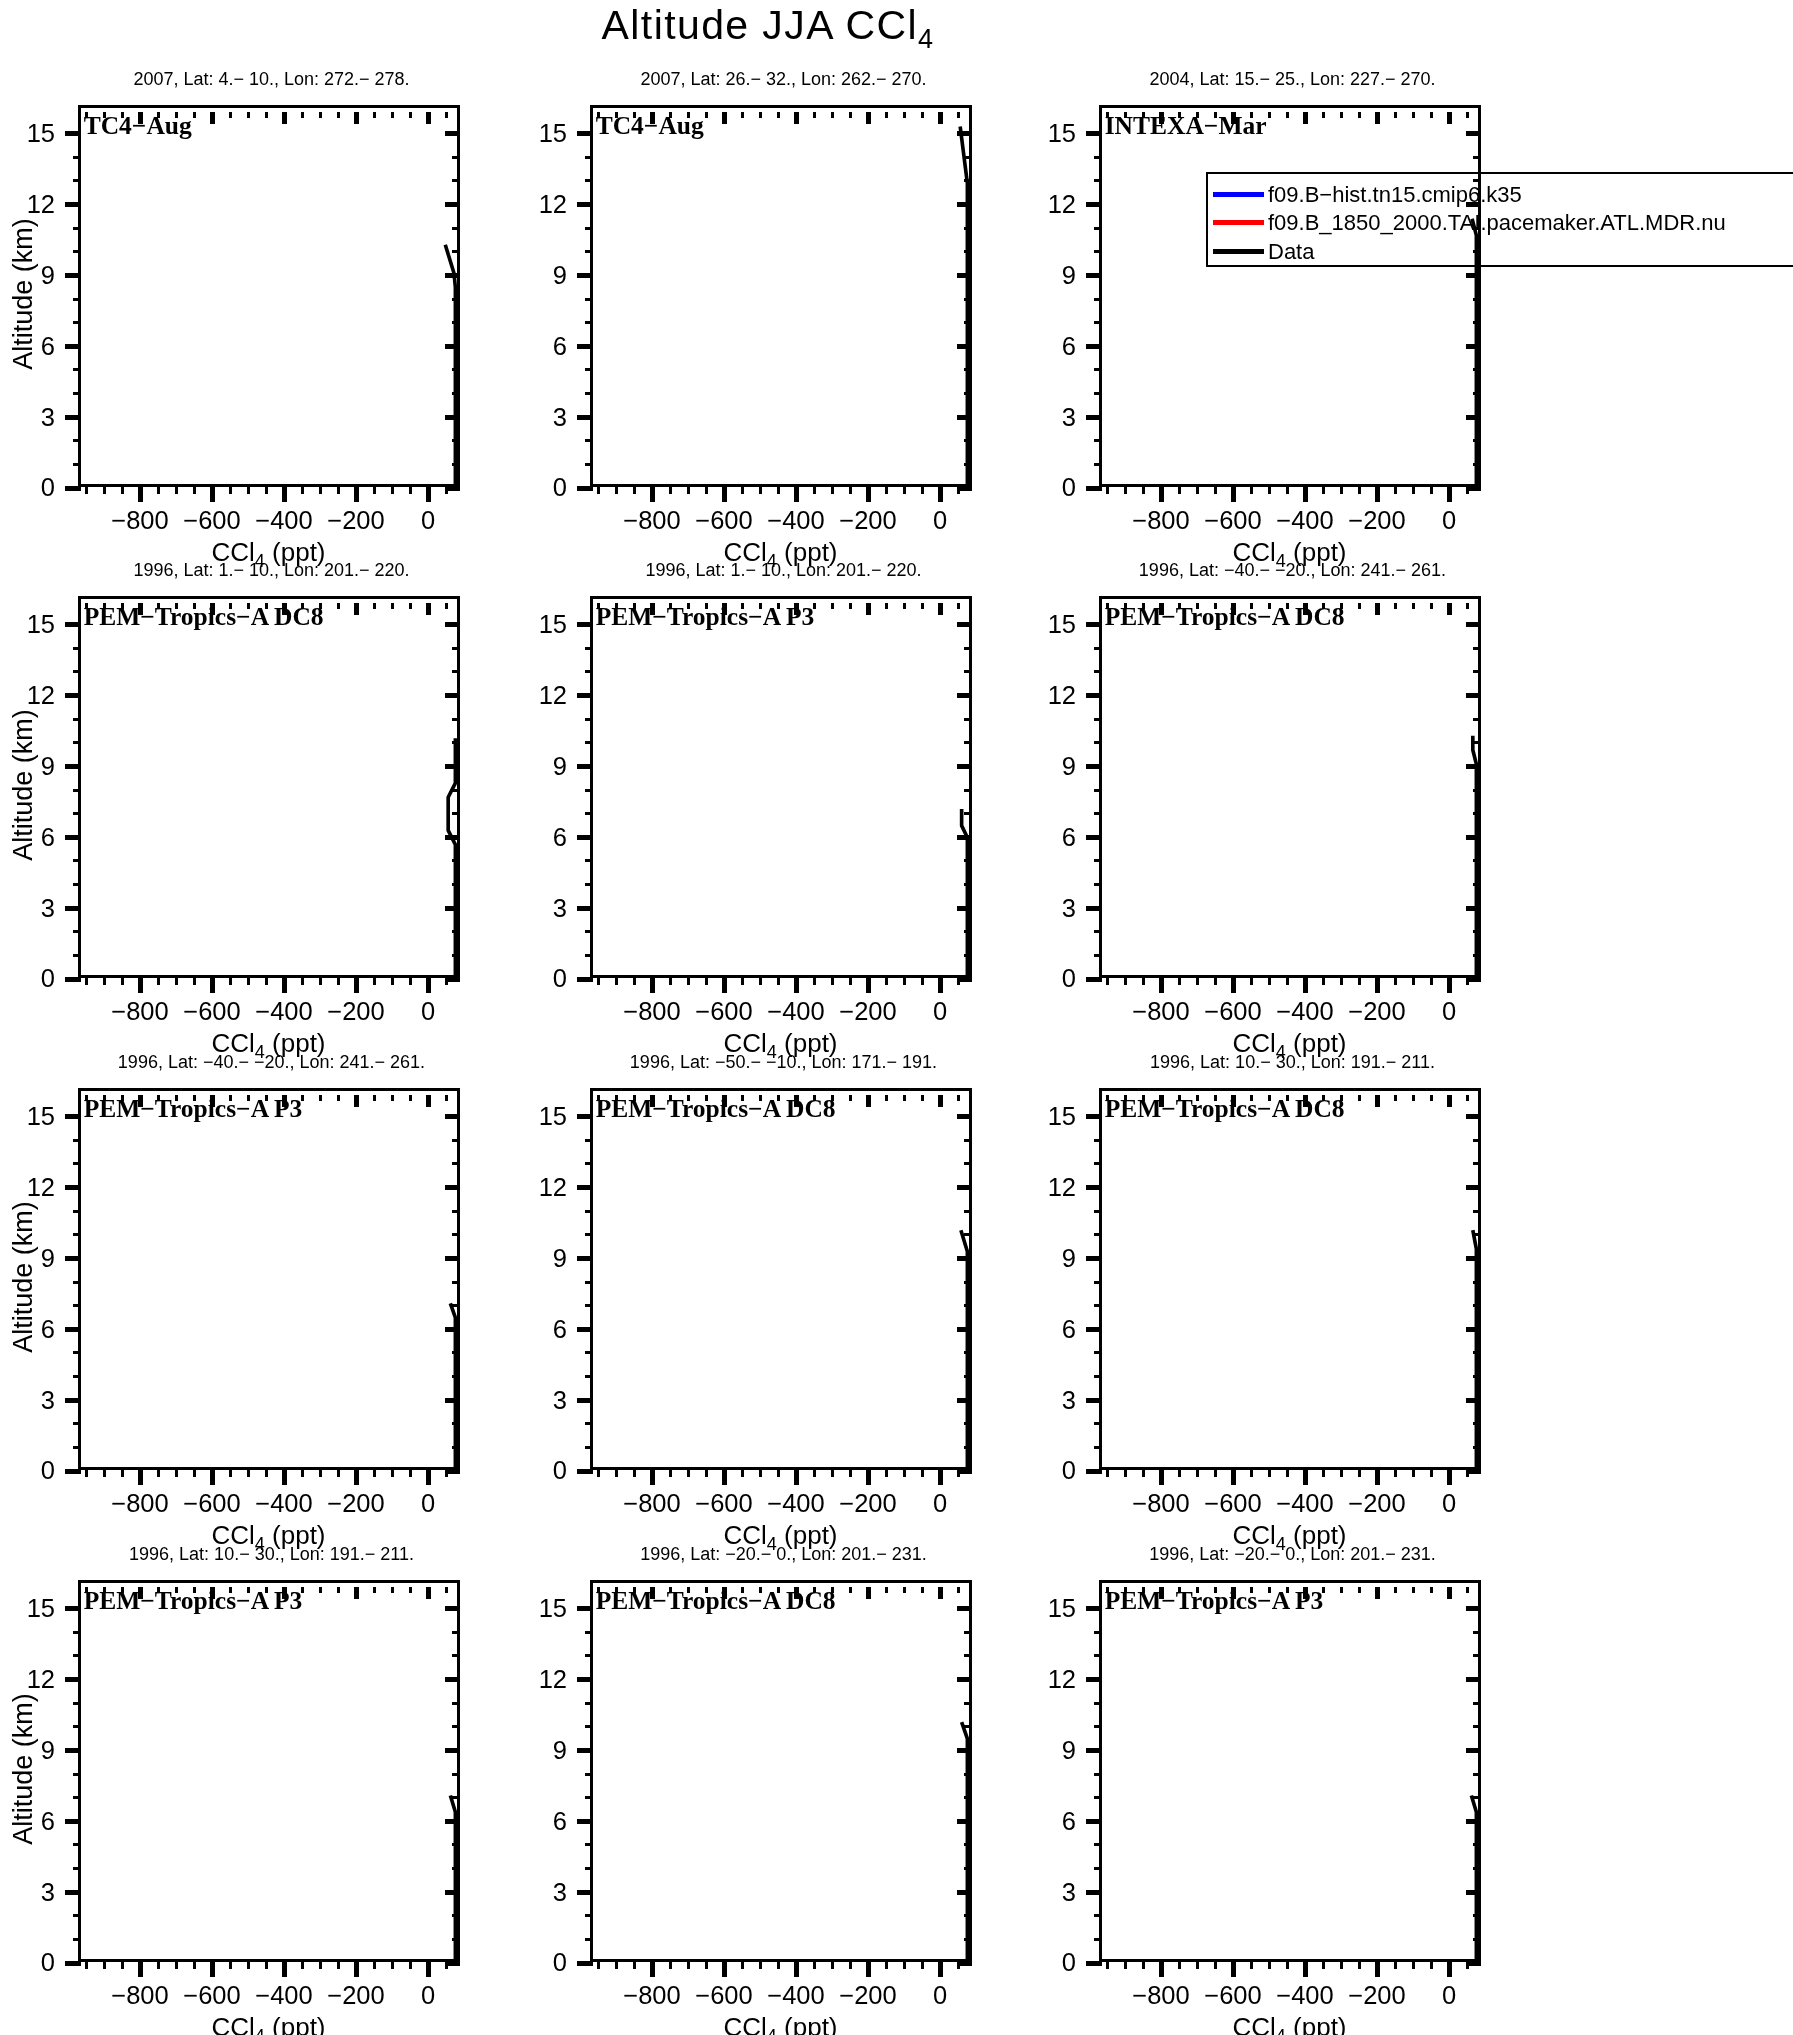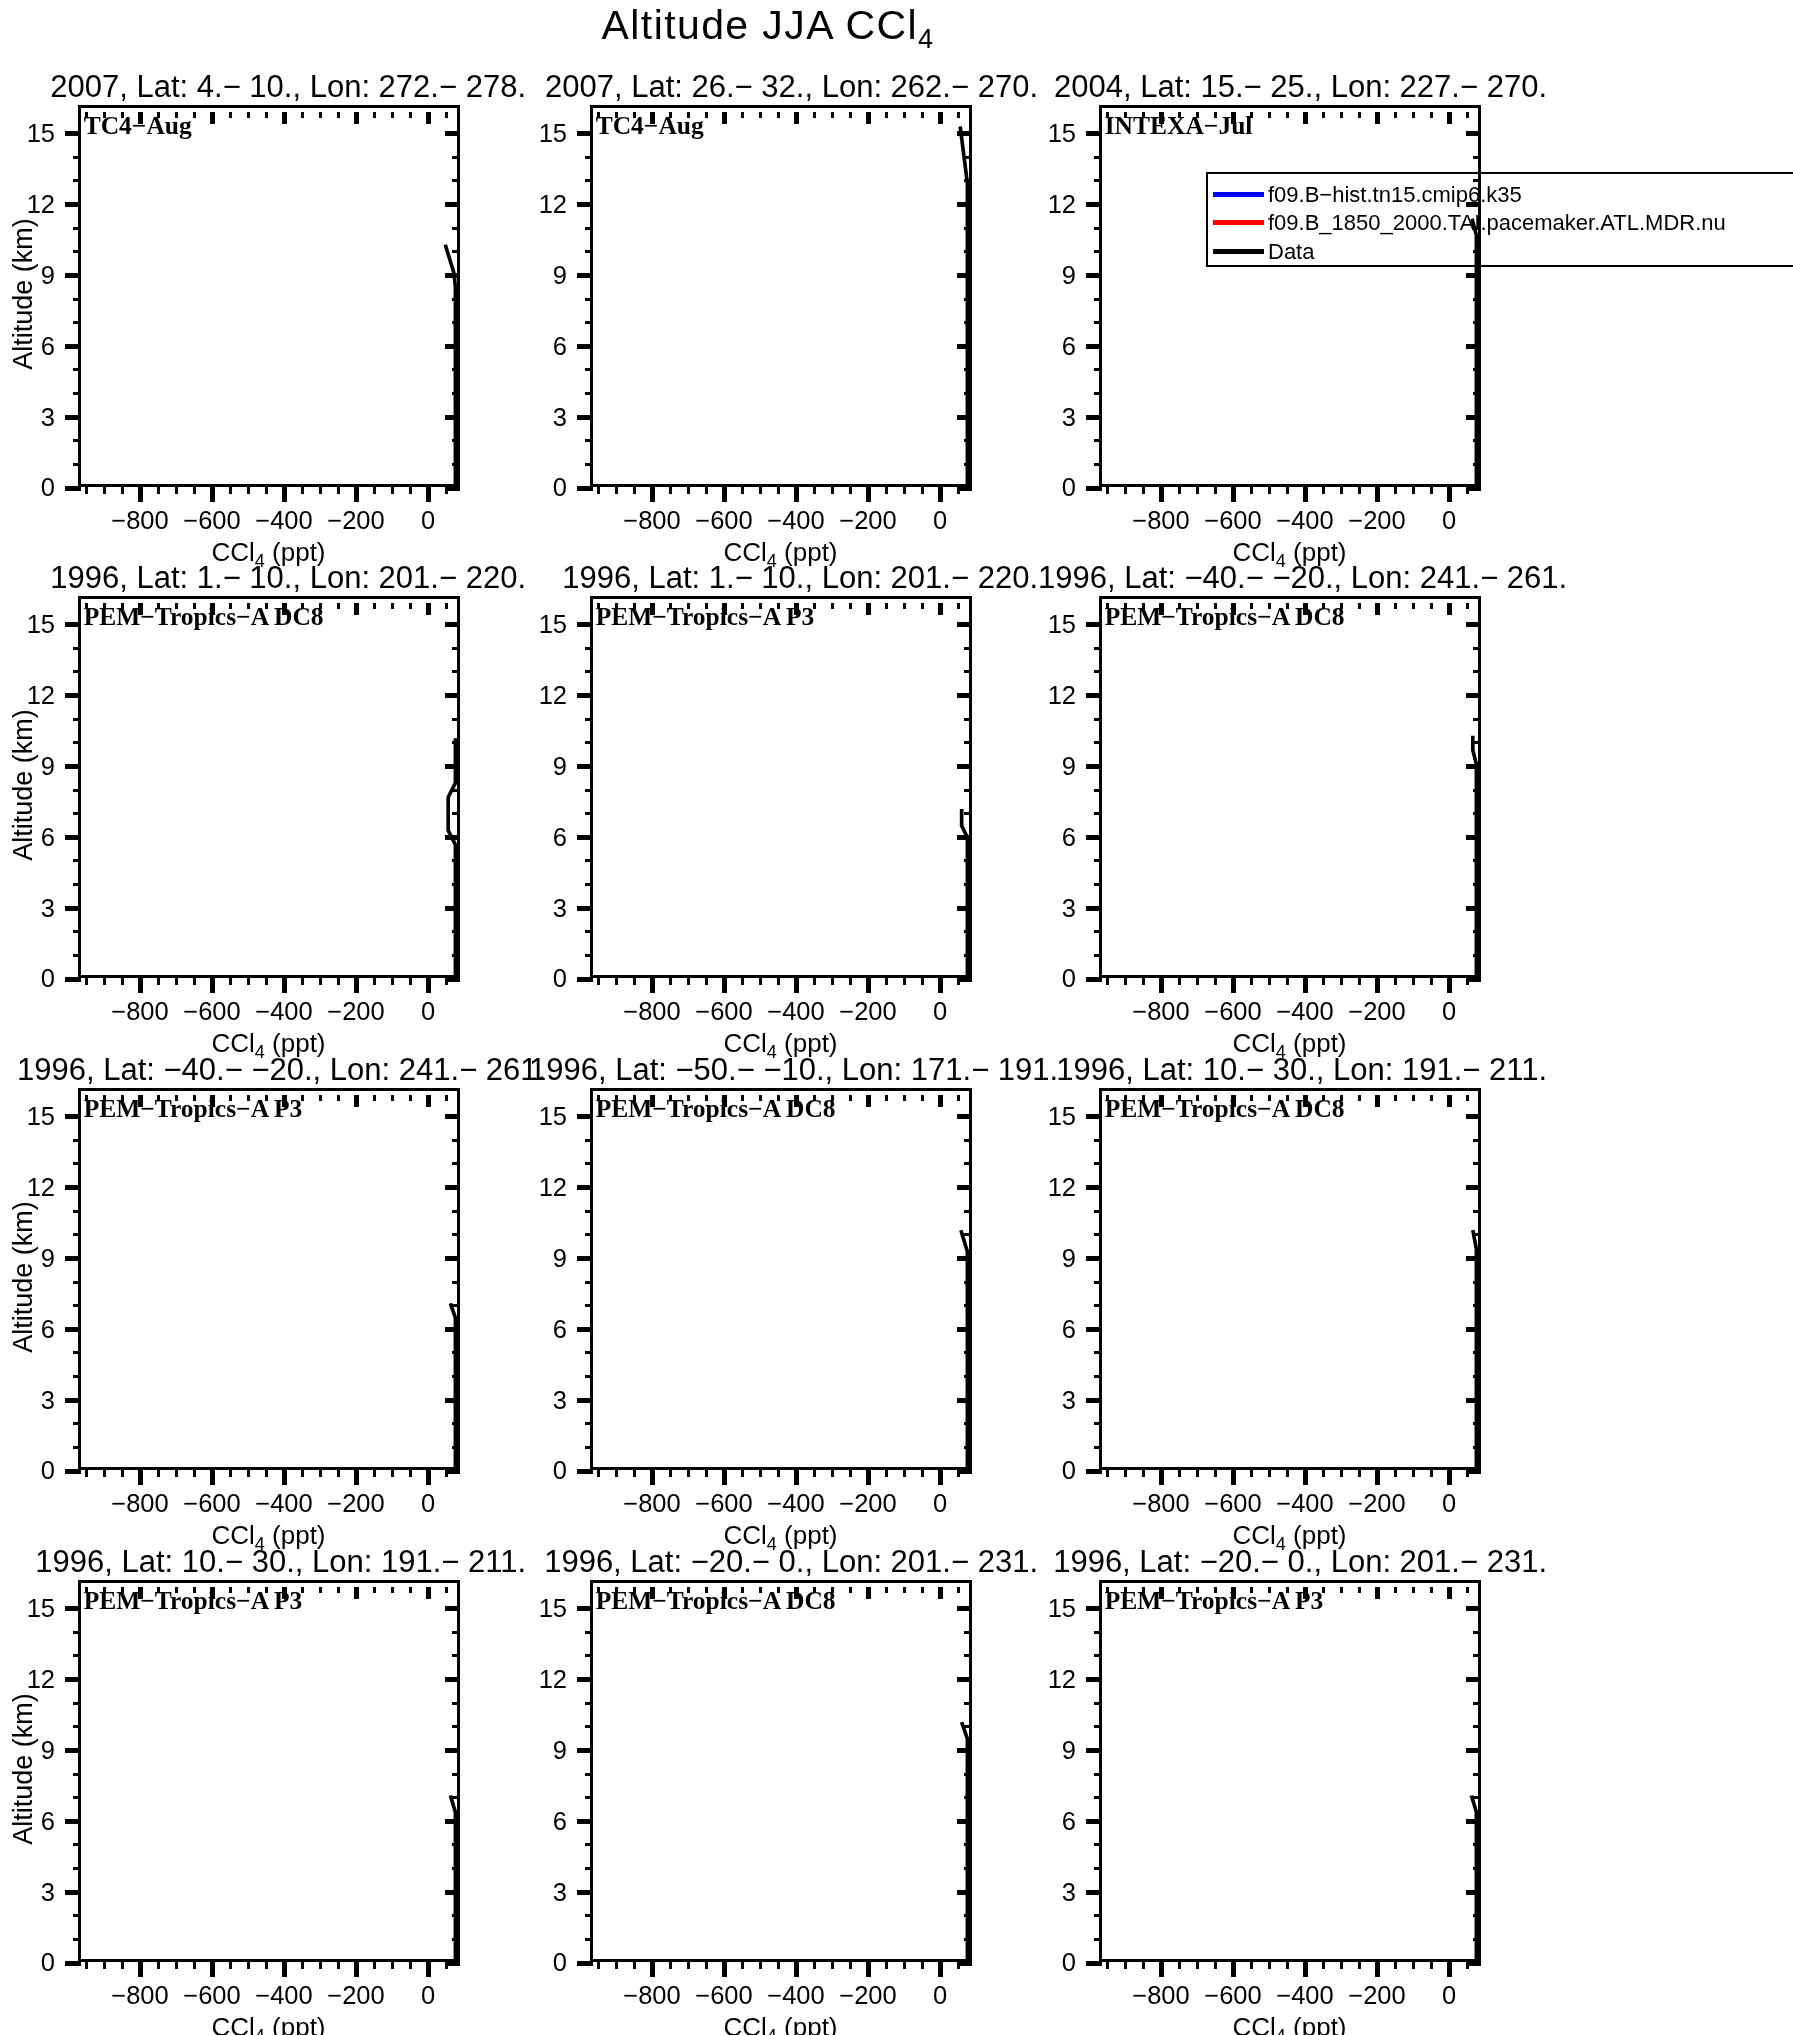--- a/index.html
+++ b/index.html
@@ -3,22 +3,22 @@
 <meta charset="utf-8">
 <style>
   html,body{margin:0;padding:0;background:#fff;}
   body{width:1794px;height:2036px;position:relative;overflow:hidden;
        font-family:"Liberation Sans",sans-serif;color:#000;}
   .main-title{position:absolute;top:1.8px;left:0;width:1536px;text-align:center;
        font-size:41px;font-weight:400;letter-spacing:1.4px;}
   .main-title sub{font-size:27px;}
   .panel{position:absolute;width:382px;height:382px;border:3.6px solid #000;
        box-sizing:border-box;overflow:visible;background:#fff;}
-  .ptitle{position:absolute;top:-39px;left:-64px;width:509px;text-align:right;
-       font-size:31px;white-space:nowrap;}
+  .ptitle{position:absolute;top:-39px;left:-64px;width:509px;text-align:center;
+       font-size:18px;white-space:nowrap;}
   .plabel{position:absolute;top:2.7px;left:2.7px;font-size:25.5px;font-weight:bold;
        font-family:"Liberation Serif",serif;white-space:nowrap;}
   .tk{position:absolute;background:#000;}
   .ylab{position:absolute;left:-82px;width:56px;text-align:right;font-size:25.5px;}
   .xlab{position:absolute;top:398px;width:76px;text-align:center;font-size:25.5px;}
   .axlabel{position:absolute;top:429px;left:0;width:375px;text-align:center;
        font-size:26px;}
   .axlabel sub{font-size:18px;}
   .altlabel{position:absolute;left:-58px;top:186px;width:309px;text-align:center;
        font-size:27px;transform:translate(-50%,-50%) rotate(-90deg);
@@ -221,21 +221,21 @@
       <div class="xlab" style="left: 309px;">0</div>
       <div class="ylab" style="top: 365px;">0</div>
       <div class="ylab" style="top: 295px;">3</div>
       <div class="ylab" style="top: 224px;">6</div>
       <div class="ylab" style="top: 153px;">9</div>
       <div class="ylab" style="top: 82px;">12</div>
       <div class="ylab" style="top: 11px;">15</div>
     </div>
     <div class="panel" style="left: 1099px; top: 105px;">
     <div class="ptitle">2004, Lat: 15.− 25., Lon: 227.− 270.</div>
-    <div class="plabel">INTEXA−Jul</div>
+    <div class="plabel">INTEXA−Mar</div>
     <svg class="dataline" viewBox="0 0 420 420">
       <path fill="none" stroke="#000" stroke-width="4" stroke-linejoin="round" stroke-linecap="butt" d="M416.0,420.0 L416.0,144.4 L411.3,126.2"></path>
     </svg>
     <div class="axlabel"><span class="xm">CCl</span><sub class="xs">4</sub><span class="xu"> (ppt)</span></div>
   <div class="tk" style="left: 4px; top: 3.6px; width: 2.7px; height: 6.4px;"></div>
       <div class="tk" style="left: 4px; top: 378px; width: 2.7px; height: 8.2px;"></div>
       <div class="tk" style="left: 22px; top: 3.6px; width: 2.7px; height: 6.4px;"></div>
       <div class="tk" style="left: 22px; top: 378px; width: 2.7px; height: 8.2px;"></div>
       <div class="tk" style="left: 40px; top: 3.6px; width: 2.7px; height: 6.4px;"></div>
       <div class="tk" style="left: 40px; top: 378px; width: 2.7px; height: 8.2px;"></div>

